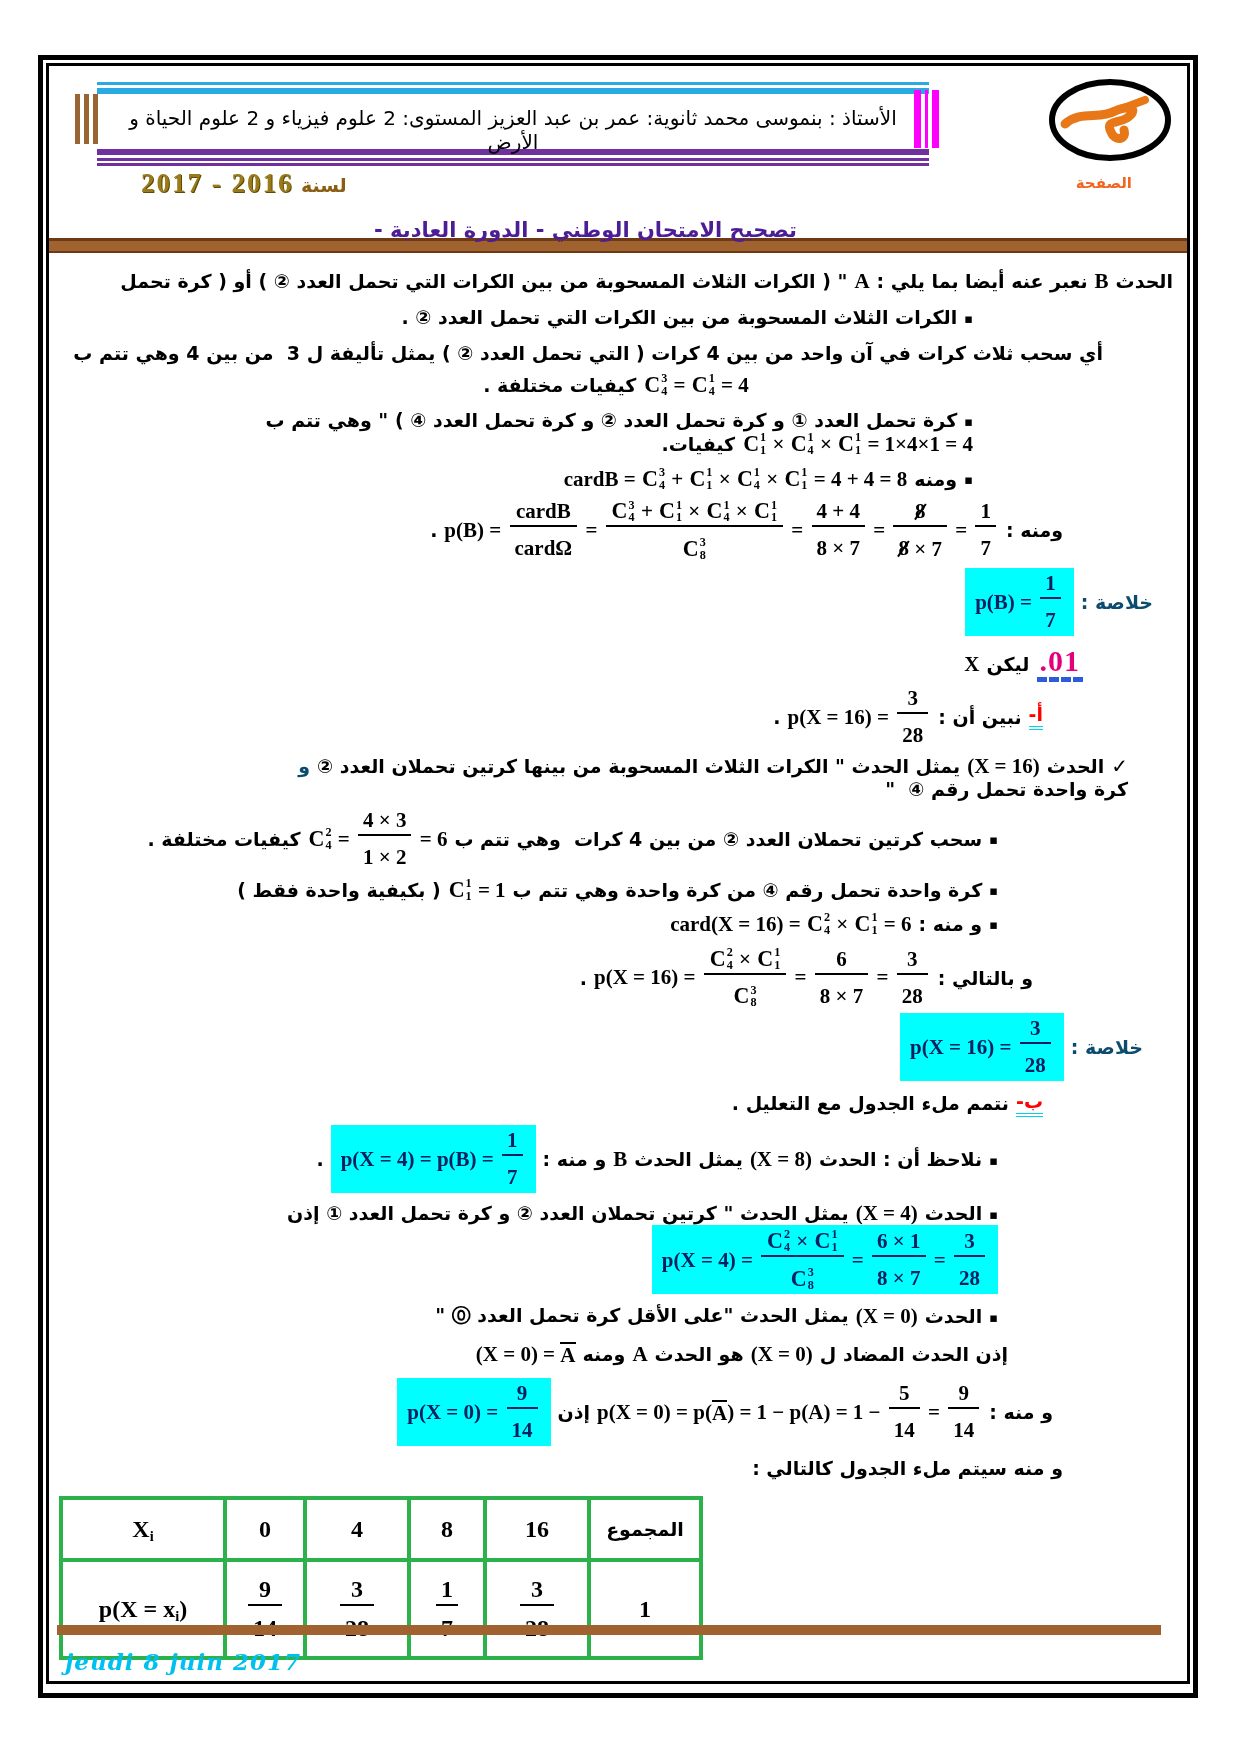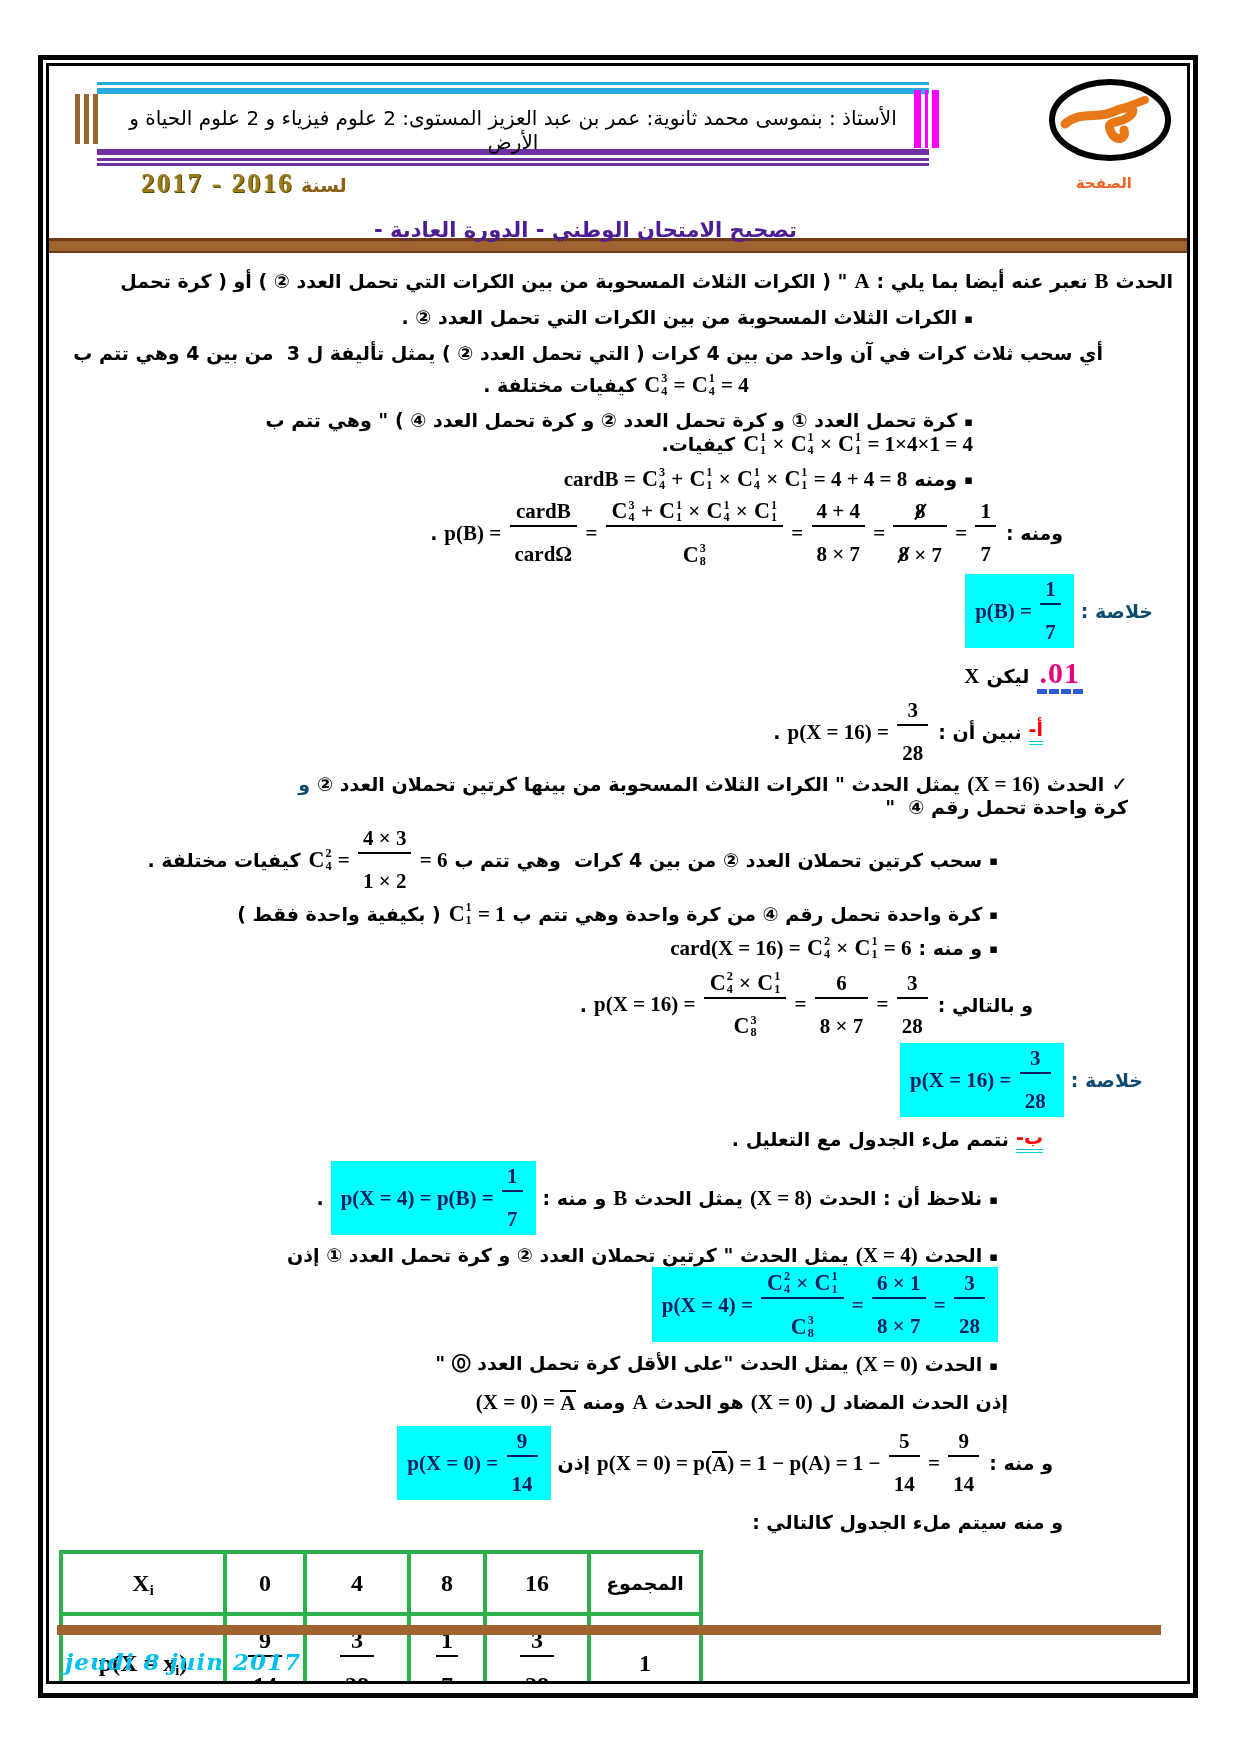--- a/index.html
+++ b/index.html
@@ -33,21 +33,21 @@
   .bl{font-size:13px;margin-top:2px;}
   .chk{font-size:20px;}
   .red{color:#0c4a6e;}
   .abm{color:#FF0000;border-bottom:4px double #00D2E8;padding-bottom:1px;}
   .sec{color:#E4007C;font-family:"Liberation Serif",serif;font-weight:bold;font-size:30px;direction:ltr;border-bottom:5px dashed #2E5BDA;padding:0 3px 1px 3px;line-height:1;letter-spacing:1px;}
   .m{direction:ltr;display:inline-flex;align-items:center;font-family:"Liberation Serif","DejaVu Serif",serif;font-weight:bold;font-size:21px;color:#000;}
   .m .mt{white-space:pre;line-height:1.15;}
   .m.hl{background:#00FFFF;padding:3px 10px;color:#002060;}
   .fr{display:inline-flex;flex-direction:column;margin:0 3px;vertical-align:middle;}
   .fr .nu{border-bottom:2px solid currentColor;padding:0 5px 1px 5px;display:inline-flex;align-items:center;justify-content:center;}
-  .fr .de{padding:15px 5px 0 5px;display:inline-flex;align-items:center;justify-content:center;}
+  .fr .de{padding:9px 5px 0 5px;display:inline-flex;align-items:center;justify-content:center;}
   .cmb{display:inline-flex;align-items:center;margin:0 1px;}
   .cmb .cc{font-size:1.05em;line-height:1;}
   .cmb .sc{display:inline-flex;flex-direction:column;font-size:0.58em;line-height:1.05;margin-left:1px;}
   .cancel{position:relative;display:inline-block;}
   .cancel::after{content:"";position:absolute;left:-4px;right:-4px;top:48%;border-top:2px solid #000;transform:rotate(-55deg);}
   .ovl{border-top:2px solid #000;padding-top:1px;line-height:1;display:inline-block;}
   .subs{font-size:0.6em;align-self:flex-end;line-height:1;}
   
   .dist-table{direction:ltr;border-collapse:collapse;margin:14px 352px 0 0;background:#fff;}
   .dist-table td{border:4px solid #2CB14B;text-align:center;vertical-align:middle;padding:2px 6px;}

